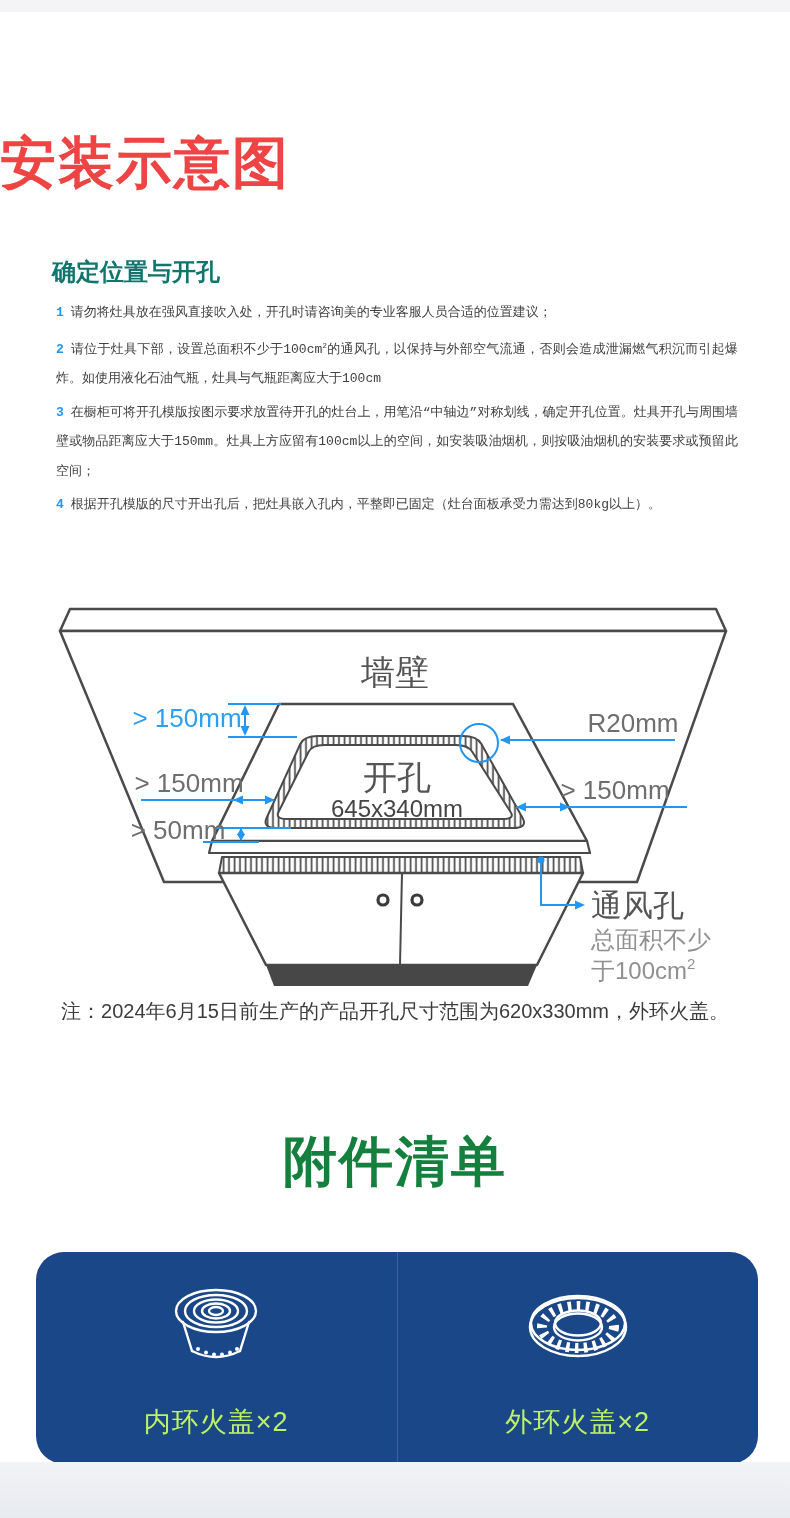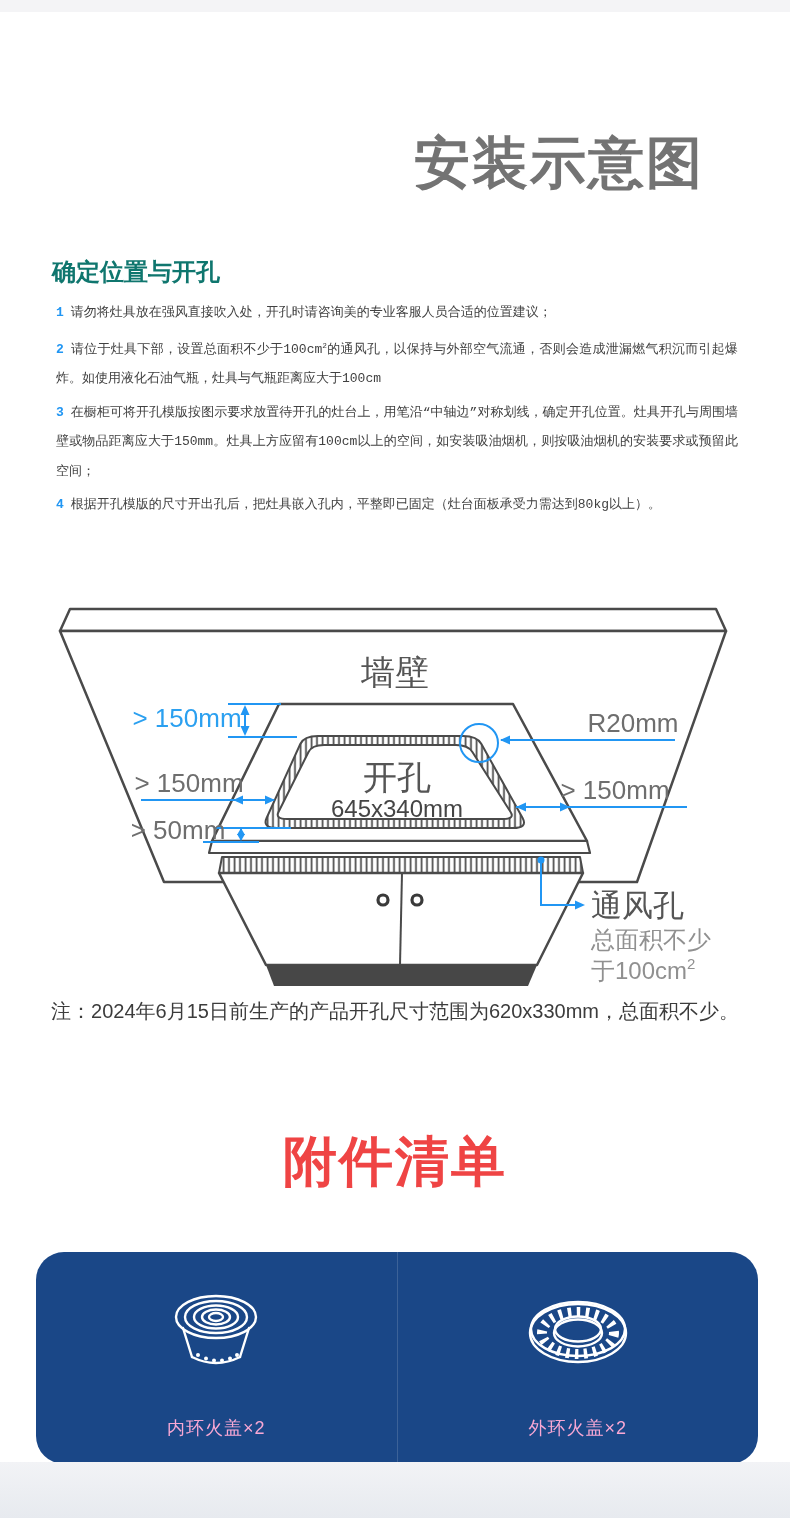--- a/index.html
+++ b/index.html
@@ -3,26 +3,26 @@
 <meta charset="utf-8">
 <style>
   html,body{margin:0;padding:0;}
   body{
     width:790px;height:1518px;position:relative;overflow:hidden;
     background:#ffffff;
     font-family:"Liberation Sans","DejaVu Sans",sans-serif;
   }
   .top-strip{position:absolute;left:0;top:0;width:790px;height:12px;background:#f4f4f6;}
   .main-title{
-    position:absolute;left:0;top:126px;width:704px;text-align:right;
-    font-size:56px;font-weight:900;color:#737373;letter-spacing:2px;
+    position:absolute;left:0;top:126px;width:704px;text-align:left;
+    font-size:56px;font-weight:900;color:#ef4444;letter-spacing:2px;
   }
   .list-title{
     position:absolute;left:0;top:1126px;width:790px;text-align:center;
-    font-size:54px;font-weight:900;color:#ef4444;letter-spacing:2px;
+    font-size:54px;font-weight:900;color:#15803d;letter-spacing:2px;
   }
   .instructions{position:absolute;left:52px;top:256px;width:690px;}
   .instructions h2{
     margin:0 0 10px 0;font-size:24px;font-weight:800;color:#0f766e;
   }
   .step{
     margin:4px;font-size:13px;line-height:29.5px;color:#414141;
     text-align:justify;
     font-family:Liberation Mono, monospace;
   }
@@ -41,21 +41,21 @@
   }
   .cell{
     flex:1 1 0;display:flex;flex-direction:column;align-items:center;
     justify-content:flex-end;padding-bottom:24px;
   }
   .cell + .cell{border-left:1px solid rgba(255,255,255,0.15);}
   .cell .icon-box{
     flex:1 1 auto;display:flex;align-items:center;justify-content:center;width:100%;
   }
   .cell .label{
-    font-size:18px;color:#f9a8d4;font-weight:500;letter-spacing:1px;white-space:nowrap;
+    font-size:27px;color:#bef264;font-weight:500;letter-spacing:1px;white-space:nowrap;
   }
   .bottom-fade{
     position:absolute;left:0;top:1462px;width:790px;height:56px;
     background:linear-gradient(#f2f3f6,#e7eaef);
   }
 </style>
 </head>
 <body>
 
 <div class="top-strip"></div>
@@ -140,21 +140,21 @@
 
     <circle cx="496" cy="264" r="3.5" fill="#2196f3"></circle>
     <polyline points="496,266 496,309 533,309" fill="none" stroke="#2196f3" stroke-width="2"></polyline>
     <polygon points="540,309 530,304.5 530,313.5" fill="#2196f3"></polygon>
     <text x="546" y="320" font-size="31" fill="#555555" text-anchor="start">通风孔</text>
     <text x="546" y="352" font-size="24" fill="#909090" text-anchor="start">总面积不少</text>
     <text x="546" y="383" font-size="24" fill="#909090" text-anchor="start"><tspan>于100cm</tspan><tspan dy="-10" font-size="15">2</tspan></text>
   </svg>
 </div>
 
-<div class="note">注：2024年6月15日前生产的产品开孔尺寸范围为620x330mm，总面积不少。</div>
+<div class="note">注：2024年6月15日前生产的产品开孔尺寸范围为620x330mm，外环火盖。</div>
 
 <div class="list-title">附件清单</div>
 
 <div class="panel">
   <div class="cell">
     <div class="icon-box">
       <svg width="120" height="102" viewBox="0 0 120 102" fill="none" stroke="#ffffff" stroke-width="2.4" stroke-linecap="round">
         <ellipse cx="60" cy="34" rx="40" ry="21"></ellipse>
         <ellipse cx="60" cy="34" rx="31" ry="16"></ellipse>
         <ellipse cx="60" cy="34" rx="22" ry="11.5"></ellipse>

